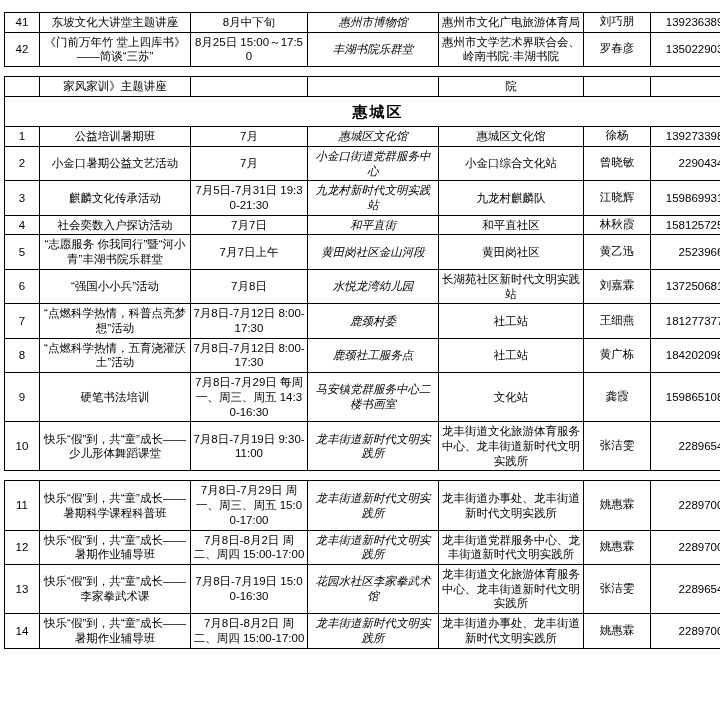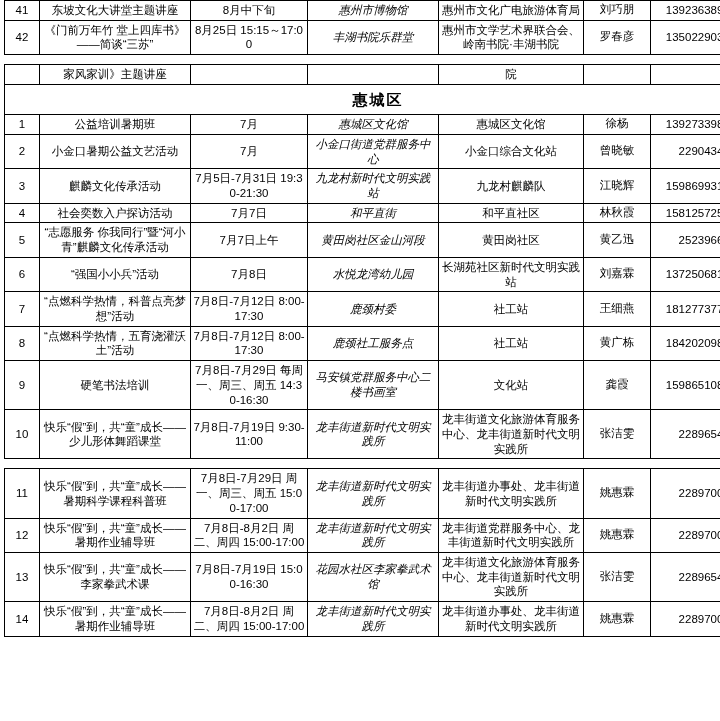--- a/index.html
+++ b/index.html
@@ -12,21 +12,21 @@
     height: 721px;
     font-family: "Liberation Sans", sans-serif;
     color: #000;
     overflow: hidden;
   }
   .sheet {
     width: 632px;
     height: 721px;
     position: relative;
     box-sizing: border-box;
-    padding: 0 4px;
+    padding: 12px 4px;
   }
   table {
     border-collapse: collapse;
     width: 712px;
     table-layout: fixed;
   }
   td {
     border: 1px solid #000;
     text-align: center;
     vertical-align: middle;
@@ -68,21 +68,21 @@
         <td class="c-name">东坡文化大讲堂主题讲座</td>
         <td class="c-time">8月中下旬</td>
         <td class="c-place">惠州市博物馆</td>
         <td class="c-org">惠州市文化广电旅游体育局</td>
         <td class="c-person">刘巧朋</td>
         <td class="c-phone">13923638957</td>
       </tr>
       <tr>
         <td class="c-no">42</td>
         <td class="c-name">《门前万年竹 堂上四库书》——简谈“三苏”</td>
-        <td class="c-time">8月25日 15:15～17:00</td>
+        <td class="c-time">8月25日 15:00～17:50</td>
         <td class="c-place">丰湖书院乐群堂</td>
         <td class="c-org">惠州市文学艺术界联合会、岭南书院·丰湖书院</td>
         <td class="c-person">罗春彦</td>
         <td class="c-phone">13502290358</td>
       </tr>
       <tr class="gap-row">
         <td class="nb" colspan="7"></td>
       </tr>
       <tr>
         <td class="c-no"></td>
@@ -127,21 +127,21 @@
         <td class="c-no">4</td>
         <td class="c-name">社会奕数入户探访活动</td>
         <td class="c-time">7月7日</td>
         <td class="c-place">和平直街</td>
         <td class="c-org">和平直社区</td>
         <td class="c-person">林秋霞</td>
         <td class="c-phone">15812572594</td>
       </tr>
       <tr>
         <td class="c-no">5</td>
-        <td class="c-name">“志愿服务 你我同行”暨“河小青”麒麟文化传承活动</td>
+        <td class="c-name">“志愿服务 你我同行”暨“河小青”丰湖书院乐群堂</td>
         <td class="c-time">7月7日上午</td>
         <td class="c-place">黄田岗社区金山河段</td>
         <td class="c-org">黄田岗社区</td>
         <td class="c-person">黄乙迅</td>
         <td class="c-phone">2523966</td>
       </tr>
       <tr>
         <td class="c-no">6</td>
         <td class="c-name">“强国小小兵”活动</td>
         <td class="c-time">7月8日</td>

